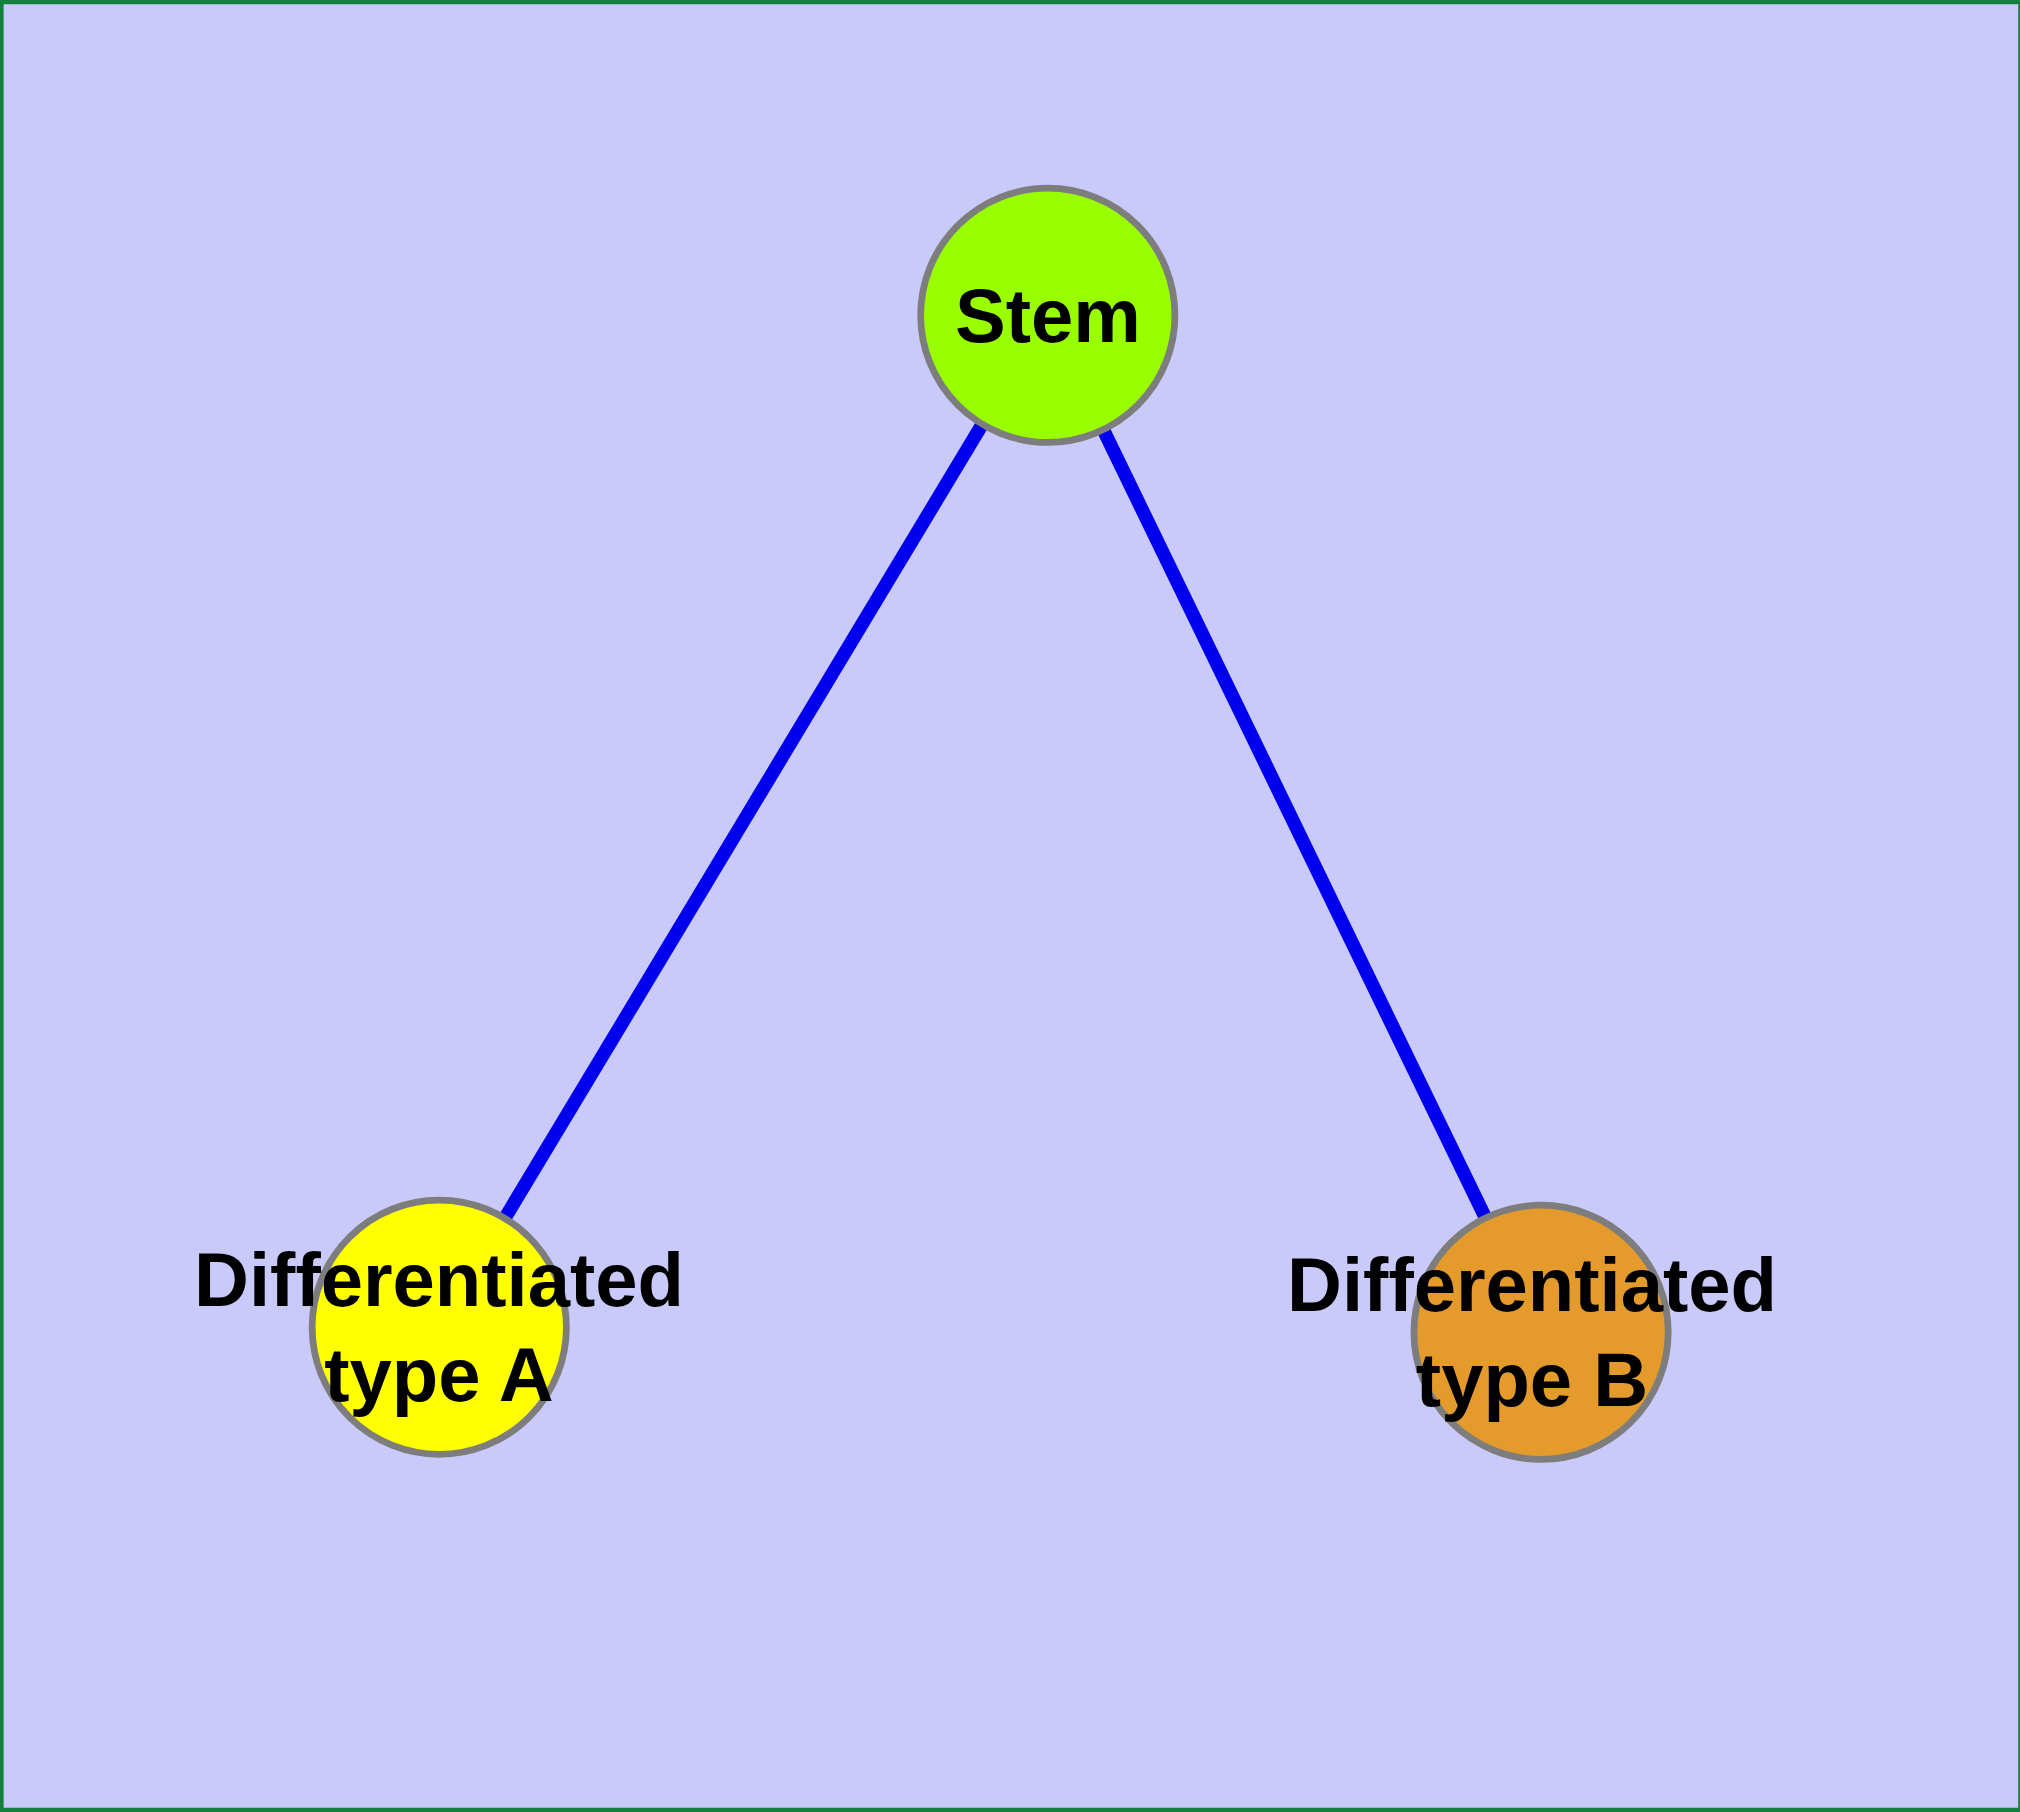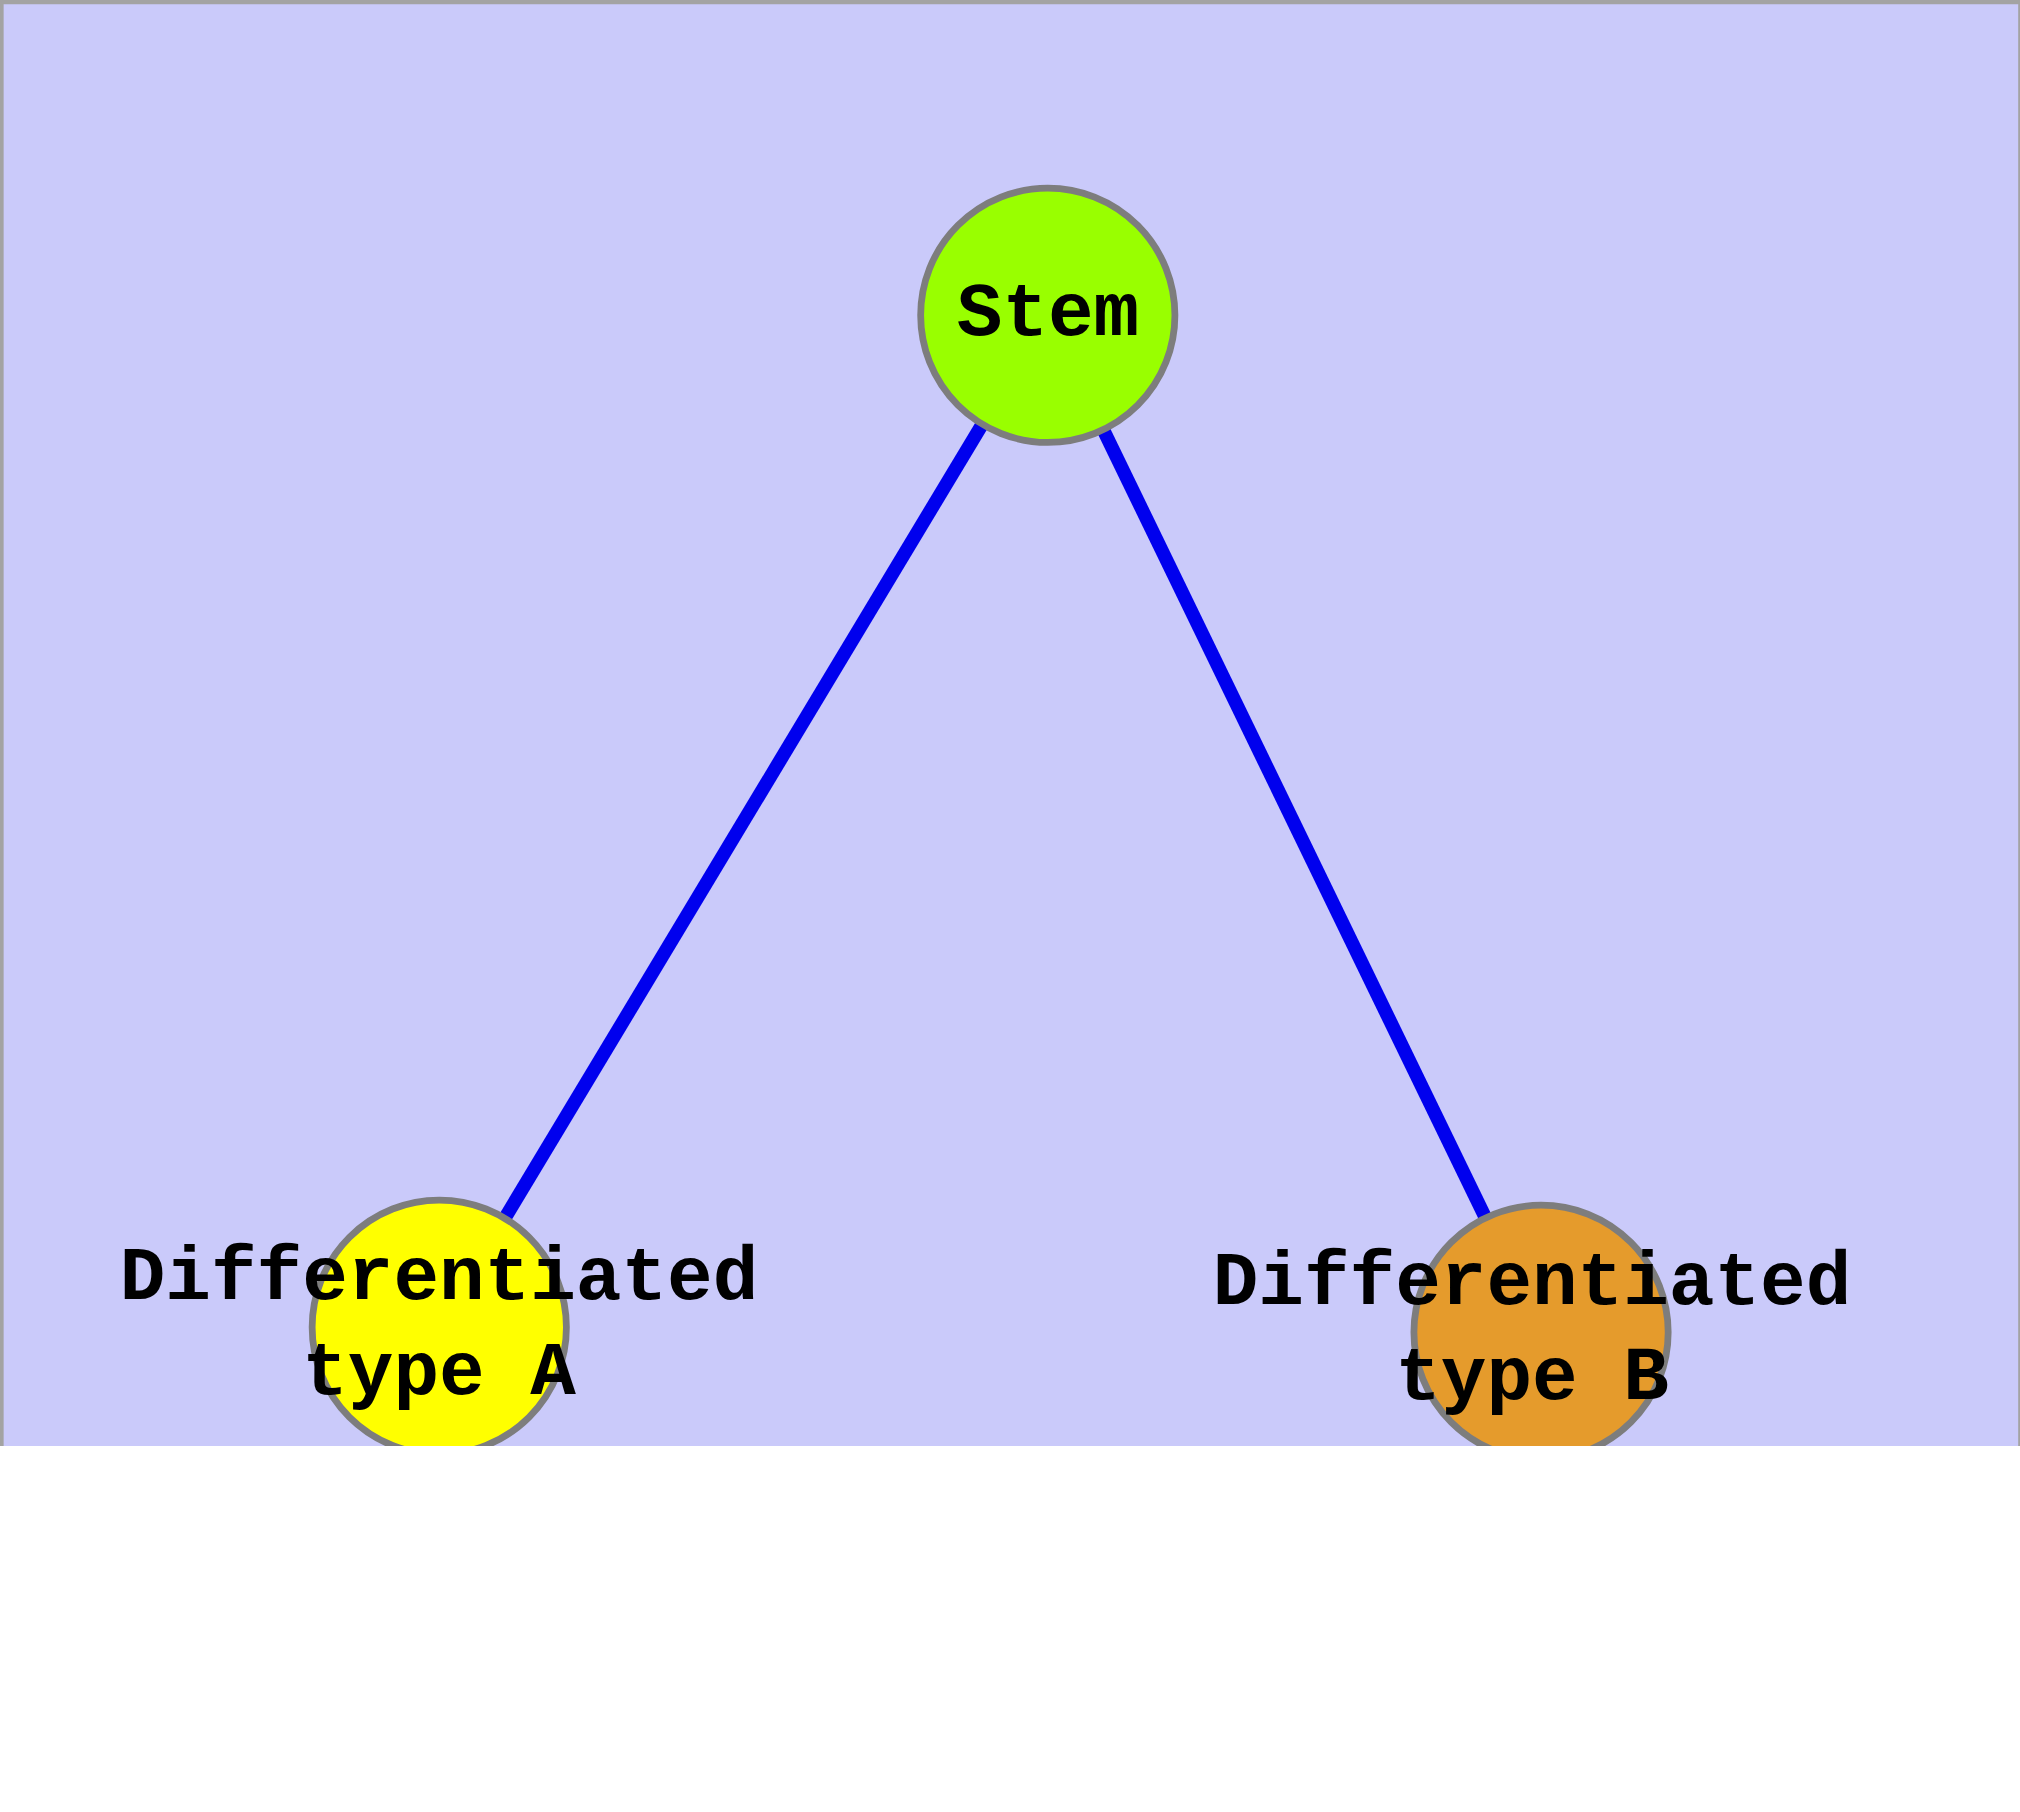--- a/index.html
+++ b/index.html
@@ -3,24 +3,24 @@
 <meta charset="utf-8">
 <style>
   html, body {
     margin: 0;
     padding: 0;
     background: #ffffff;
   }
   .page {
     position: relative;
     width: 2021px;
-    height: 1446px;
-    background: #a3a3a3;
+    height: 1812px;
+    background: #15803d;
     overflow: hidden;
-    font-family: Liberation Mono, monospace;
+    font-family: Liberation Sans, sans-serif;
   }
   .graph-svg {
     position: absolute;
     left: 0;
     top: 0;
     width: 2021px;
     height: 1812px;
     display: block;
   }
   .node-label {

